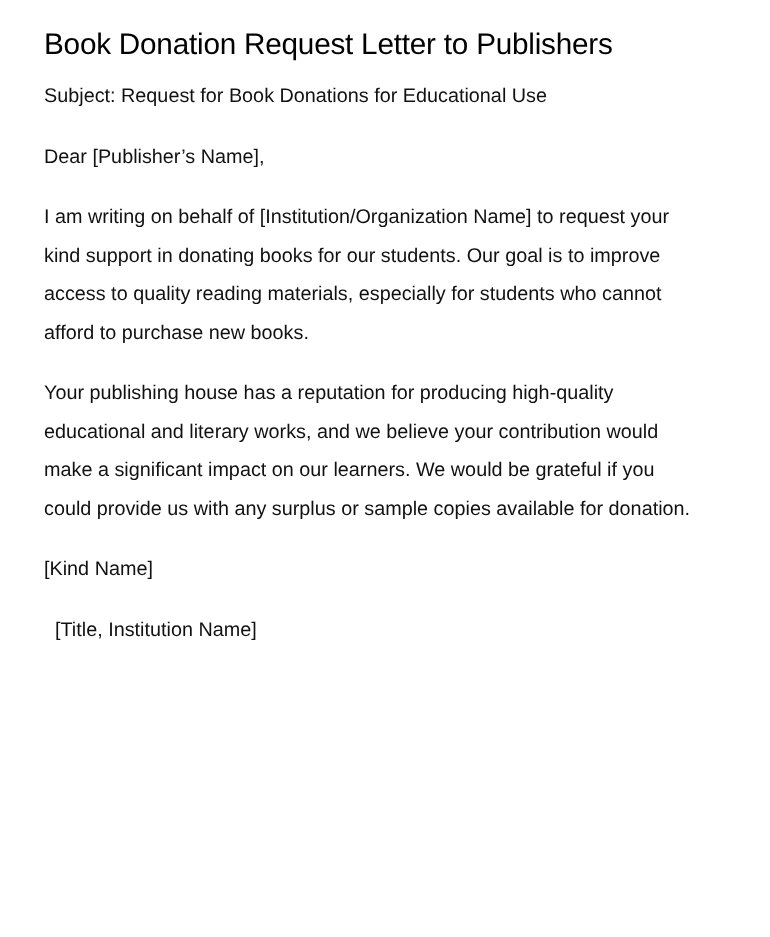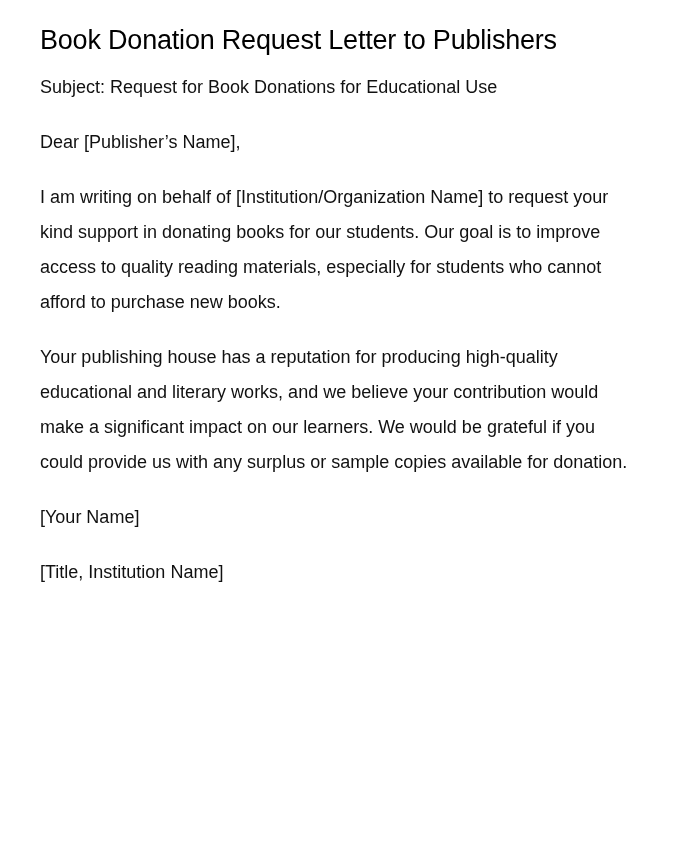--- a/index.html
+++ b/index.html
@@ -38,20 +38,21 @@
     margin: 0 0 20px 0;
     padding: 0;
     font-size: 18px;
     line-height: 35px;
     color: #111111;
     max-width: 600px;
     white-space: pre-wrap;
   }
   .para:last-child {
     margin-bottom: 0;
+    margin-left: 10px;
   }
 </style>
 </head>
 <body>
 
 <div class="page">
 
   <h1 class="doc-title">Book Donation Request Letter to Publishers</h1>
 
   <div class="body-block">
@@ -59,18 +60,18 @@
     <p class="para">Subject: Request for Book Donations for Educational Use</p>
 
     <p class="para">Dear [Publisher’s Name],</p>
 
     <p class="para">I am writing on behalf of [Institution/Organization Name] to request your kind support in donating books for our students. Our goal is to improve access to quality reading materials, especially for students who cannot afford to purchase new books.</p>
 
     <p class="para">Your publishing house has a reputation for producing high-quality educational and literary works, and we believe your contribution would make a significant impact on our learners. We would be grateful if you could provide us with any surplus or sample copies available for donation.</p>
 
 
 
-    <p class="para">[Your Name]</p>
+    <p class="para">[Kind Name]</p>
 
     <p class="para">[Title, Institution Name]</p>
 
   </div>
 </div>
 
 </body></html>

